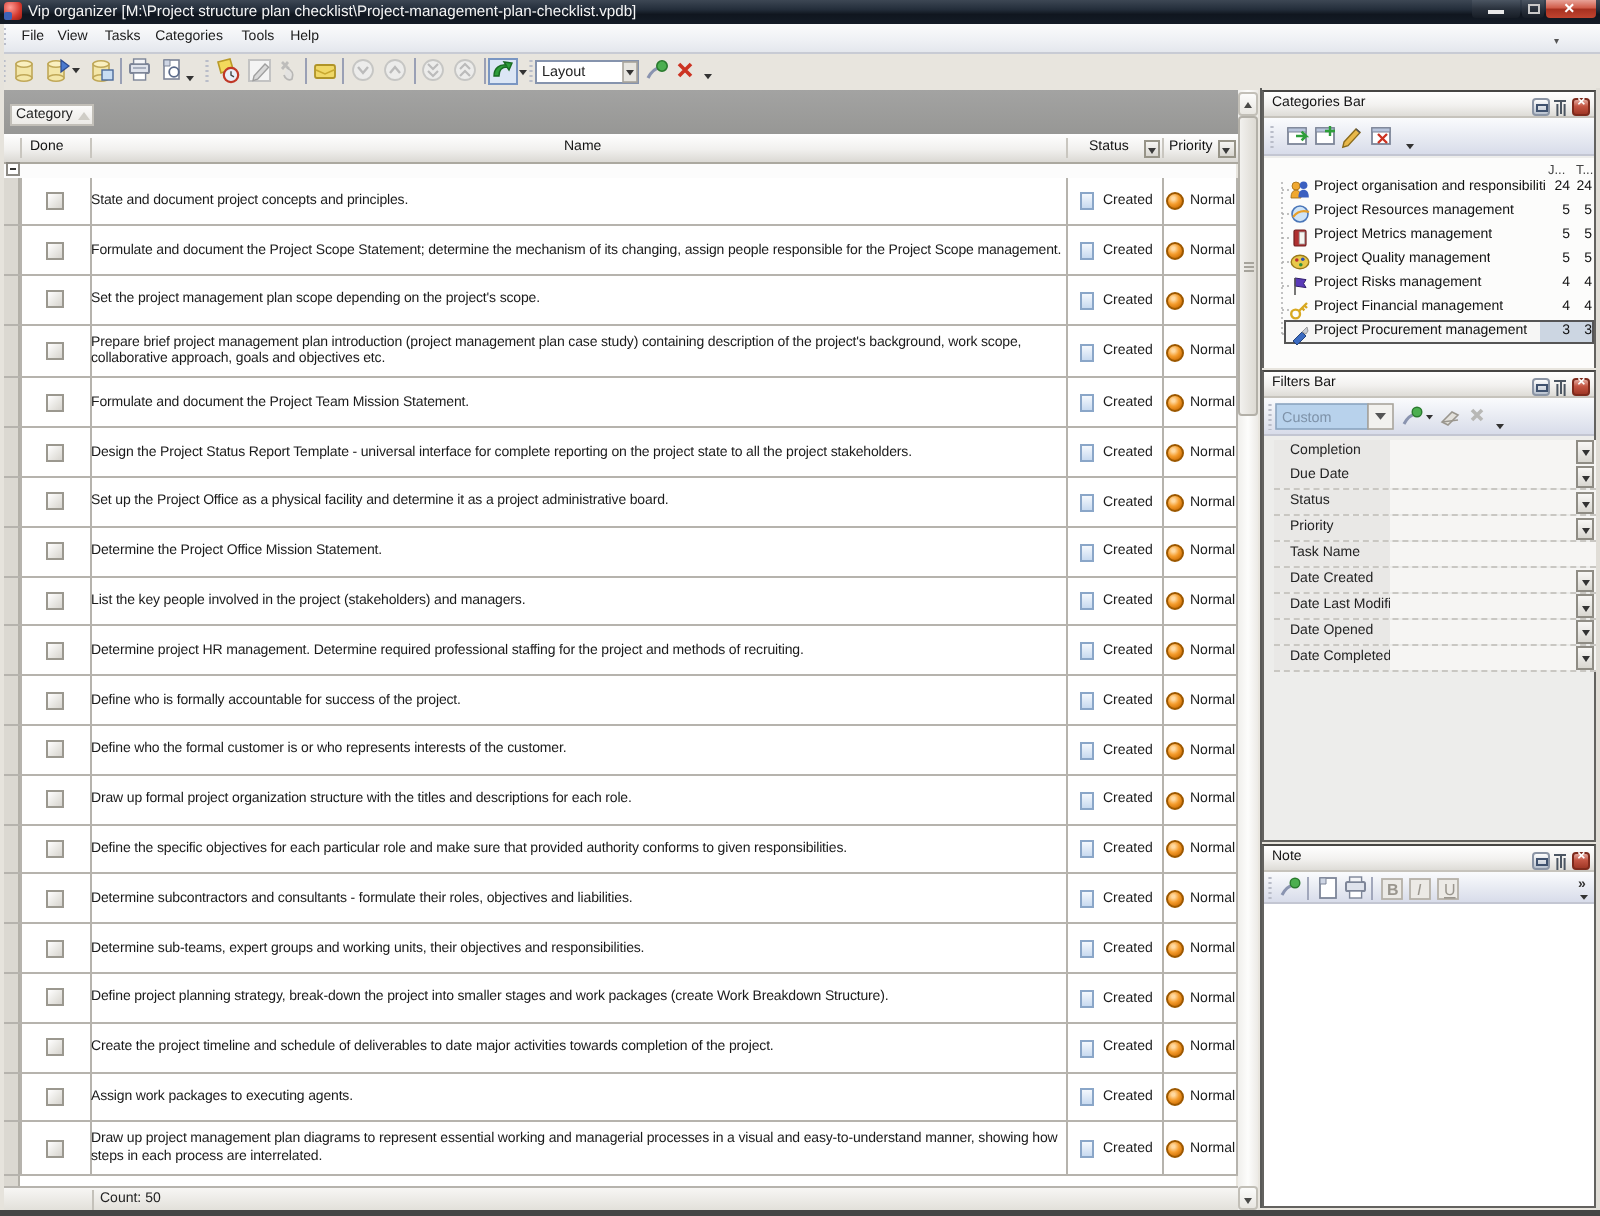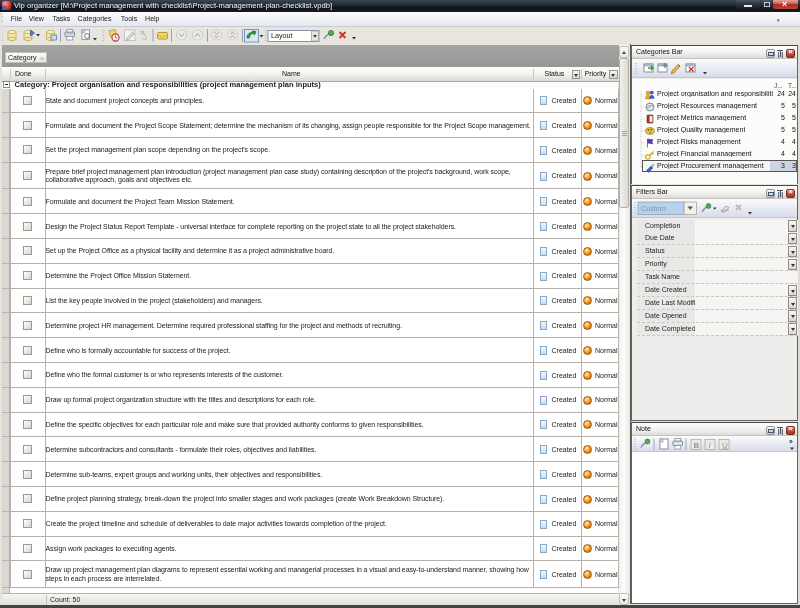--- a/index.html
+++ b/index.html
@@ -85,21 +85,21 @@
 .fbtn:after{content:"";position:absolute;left:1.6px;top:4.2px;border-left:2.4px solid transparent;border-right:2.4px solid transparent;border-top:3px solid #333;}
 
 #bottombar{left:0;top:604.5px;width:800px;height:3.5px;background:#454545;}
 #leftedge{left:0;top:12px;width:2px;height:593px;background:#e6e3dc;}
 #rightedge{left:797.5px;top:44px;width:2.5px;height:561px;background:#e0ddd6;}
 svg{position:absolute;overflow:visible;}
 </style></head><body>
 
 <div id="title" class="abs">
     <div id="appicon" class="abs"></div>
-    <div class="txt abs">Vip organizer [M:\Project management with checklist\Project-management-plan-checklist.vpdb]</div>
+    <div class="txt abs">Vip organizer [M:\Project structure plan checklist\Project-management-plan-checklist.vpdb]</div>
   </div>
 <div id="btnmin" class="abs winbtn"></div>
 <div id="btnmax" class="abs winbtn"></div>
 <div id="btncls" class="abs winbtn"></div>
 <div id="menubar" class="abs">
     <span style="left:10.8px">File</span>
     <span style="left:28.8px">View</span>
     <span style="left:52.4px">Tasks</span>
     <span style="left:77.6px">Categories</span>
     <span style="left:120.8px">Tools</span>
@@ -198,21 +198,20 @@
     <div class="hsep" style="left:578.5px"></div>
     <span style="left:13px">Done</span>
     <span style="left:280px">Name</span>
     <span style="left:542.5px">Status</span>
     <span style="left:582.5px">Priority</span>
     <div class="hbtn" style="left:569.5px"></div>
     <div class="hbtn" style="left:607px"></div>
   </div>
 <div id="catrow" class="abs">
     <div id="minus"></div>
-    <div class="txt">Category: Project organisation and responsibilities (project management plan inputs)</div>
   </div>
 <div id="tablebg" class="abs"></div>
 <div id="indent" class="abs"></div>
 <div class="row" style="top:88.5px;height:24.8px">
     <div class="vline" style="left:8px;height:24.8px"></div>
     <div class="vline" style="left:42.5px;height:24.8px"></div>
     <div class="vline" style="left:531px;height:24.8px"></div>
     <div class="vline" style="left:578.5px;height:24.8px"></div>
     <div class="vline" style="left:615.5px;height:24.8px"></div>
     <div class="cb" style="top:7.4px"></div>

